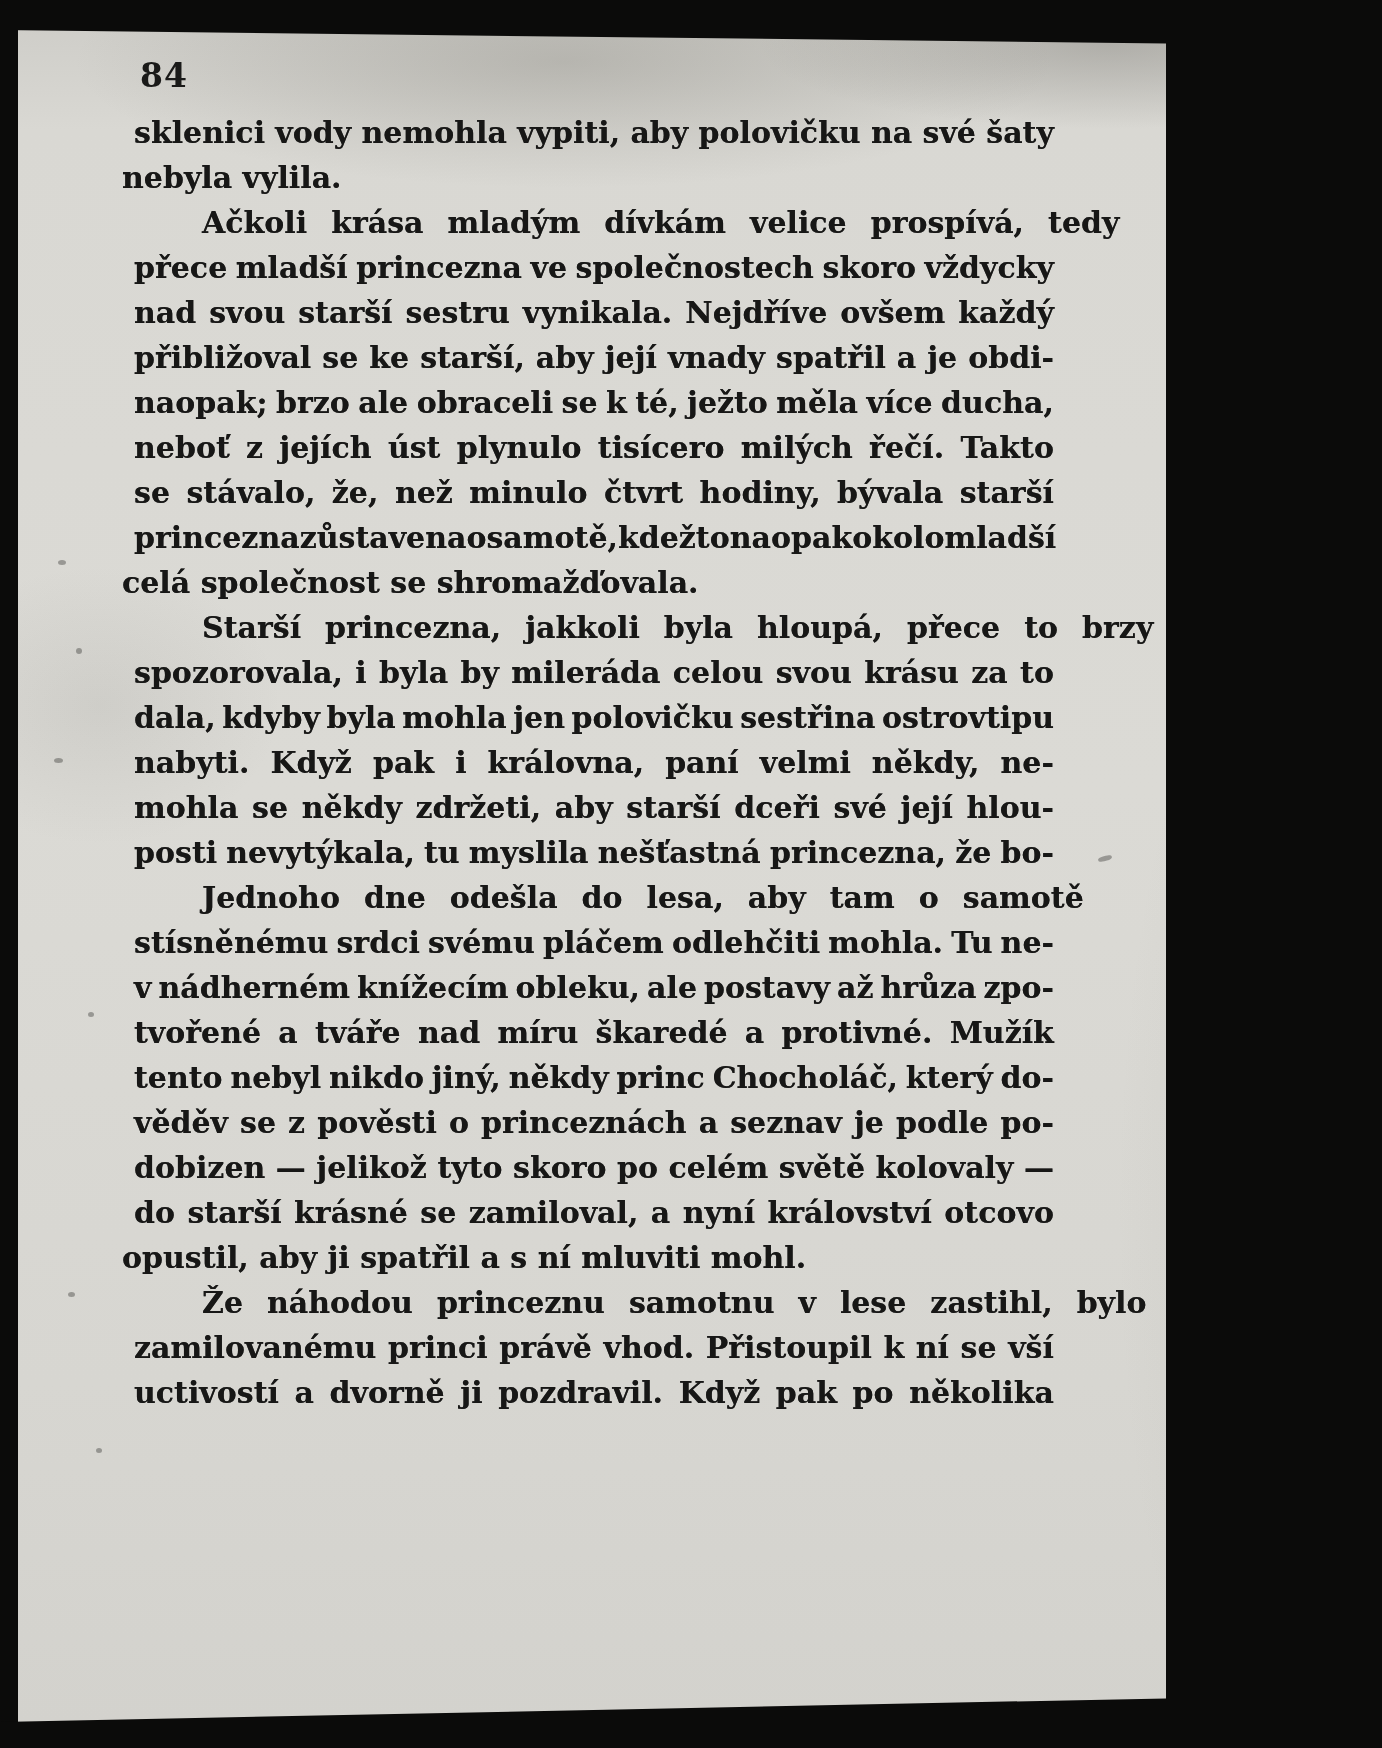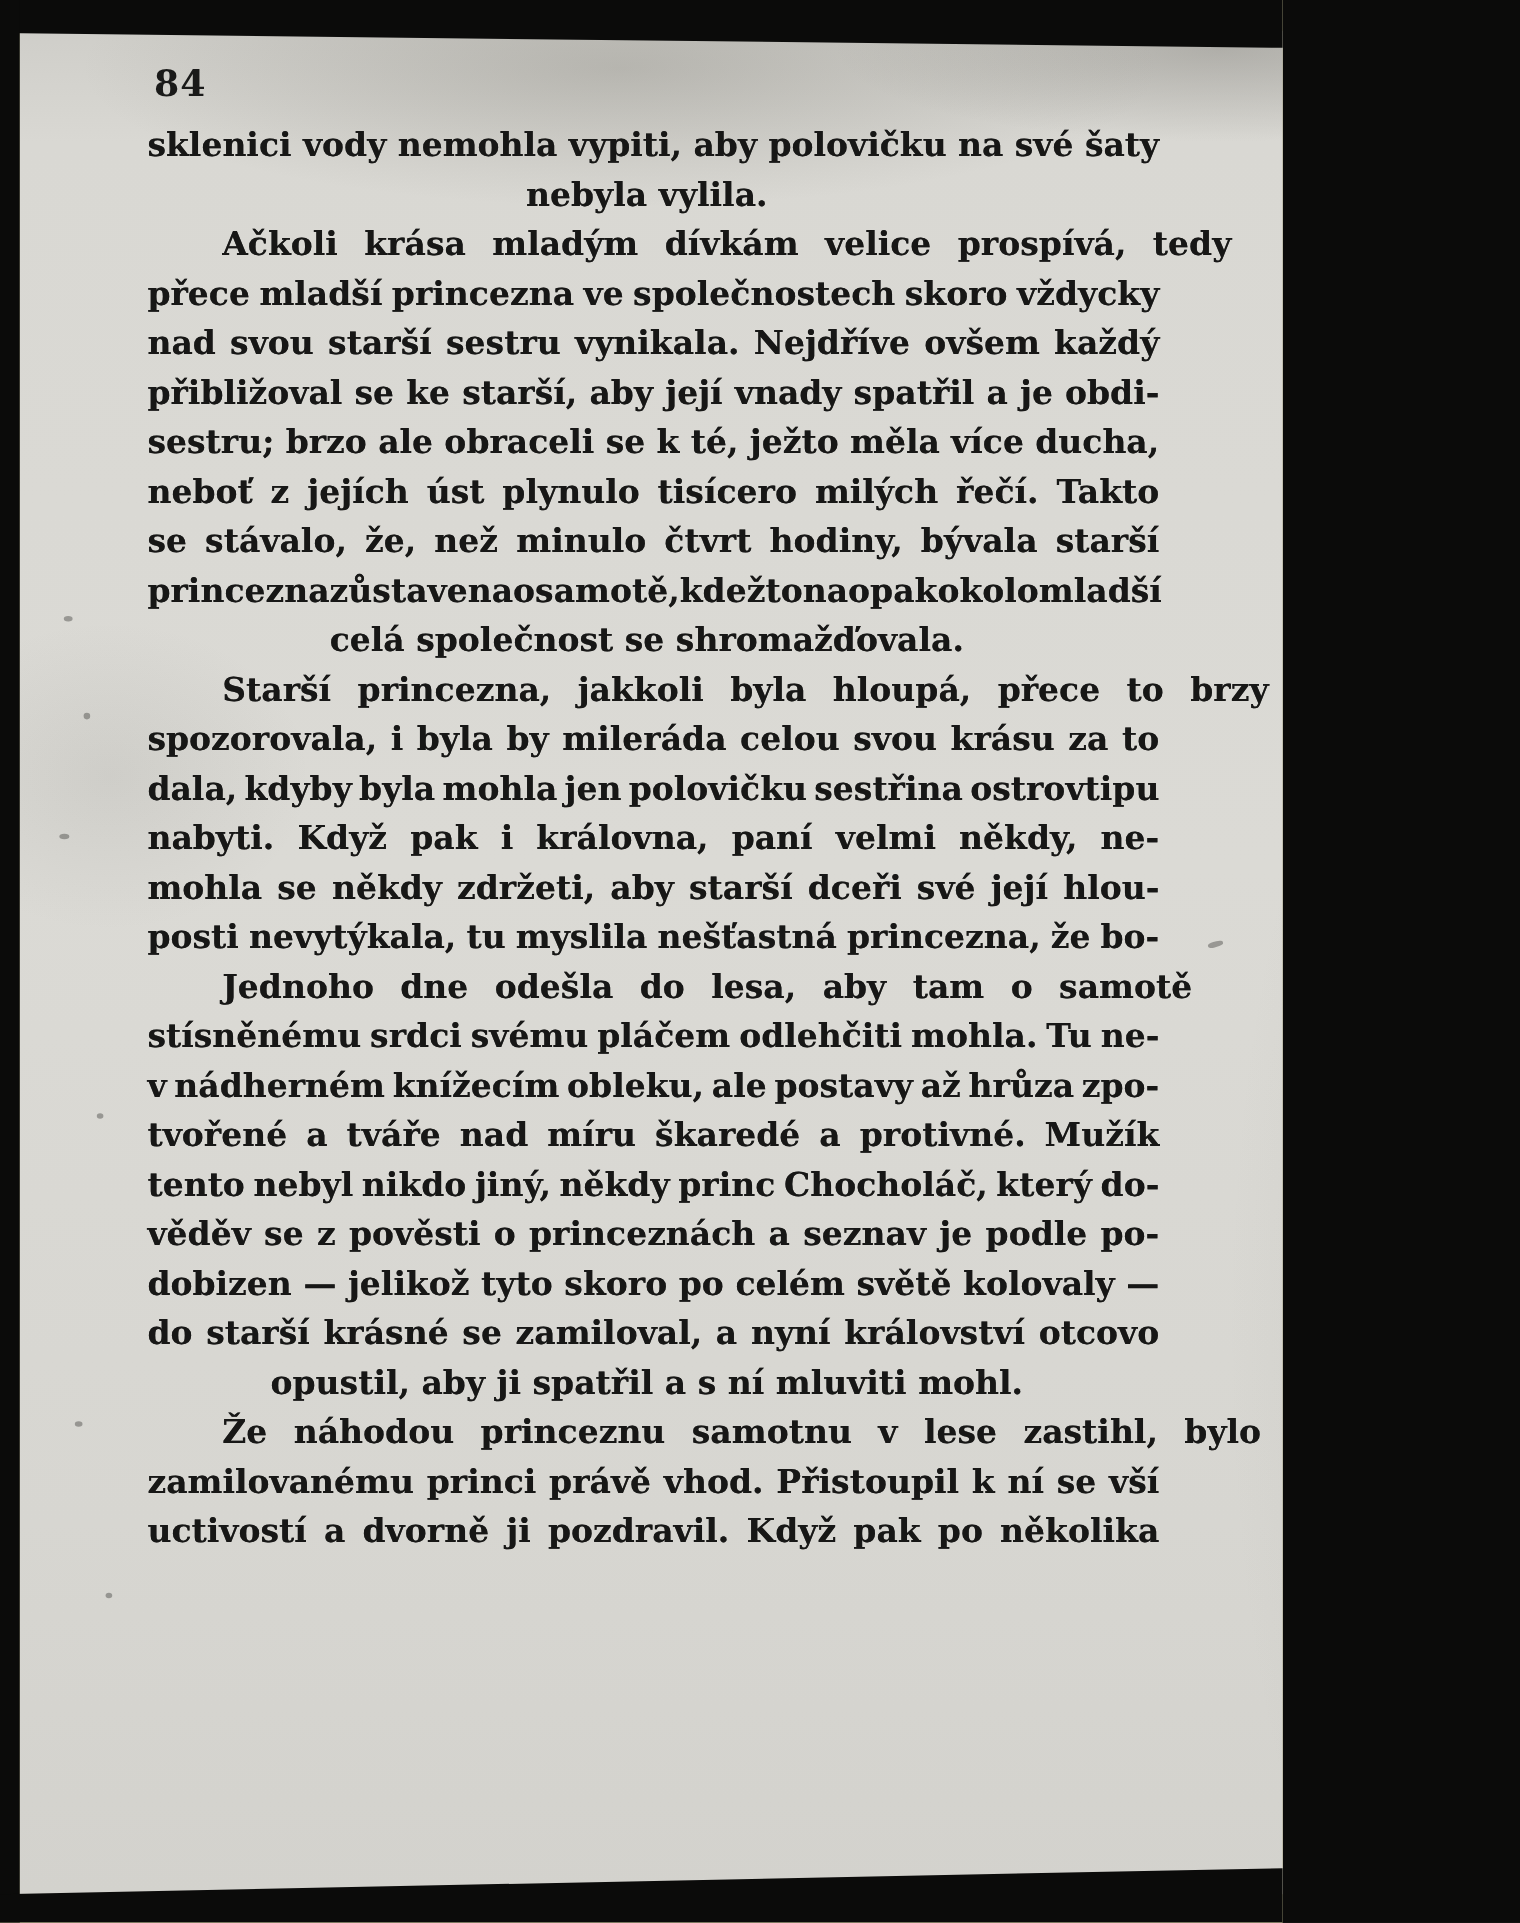--- a/index.html
+++ b/index.html
@@ -1,17 +1,17 @@
 <!DOCTYPE html>
 <html><head>
 <meta charset="utf-8">
 <style>
   html,body{margin:0;padding:0;background:#0b0b0a;}
-  #scan{position:relative;width:1166px;height:1748px;background:#fef9c3;overflow:hidden;
-        font-family:"DejaVu Serif", serif;text-align:center;}
+  #scan{position:relative;width:1166px;height:1748px;background:#f0abfc;overflow:hidden;
+        font-family:"DejaVu Serif", serif;}
   
   #paper{position:absolute;left:18px;top:28px;width:1364px;height:1694px;
          background:
            radial-gradient(ellipse 700px 180px at 40% 2%, rgba(110,108,100,0.28), rgba(110,108,100,0) 70%),
            radial-gradient(ellipse 500px 120px at 80% 1%, rgba(100,98,92,0.30), rgba(100,98,92,0) 70%),
            radial-gradient(ellipse 300px 900px at 97% 70%, rgba(120,118,110,0.12), rgba(120,118,110,0) 75%),
            radial-gradient(ellipse 260px 200px at 6% 40%, rgba(100,100,95,0.10), rgba(100,100,95,0) 70%),
            linear-gradient(180deg,#cfcec9 0%, #d9d8d3 6%, #dbdad5 45%, #d7d6d1 80%, #d3d2cd 100%);}
   
   .frame{position:absolute;background:#0b0b0a;z-index:5;}
@@ -93,21 +93,21 @@
         <span>starší,</span>
         <span>aby</span>
         <span>její</span>
         <span>vnady</span>
         <span>spatřil</span>
         <span>a</span>
         <span>je</span>
         <span>obdi-</span>
       </div>
       <div class="line j">
-        <span>sestru;</span>
+        <span>naopak;</span>
         <span>brzo</span>
         <span>ale</span>
         <span>obraceli</span>
         <span>se</span>
         <span>k</span>
         <span>té,</span>
         <span>ježto</span>
         <span>měla</span>
         <span>více</span>
         <span>ducha,</span>

